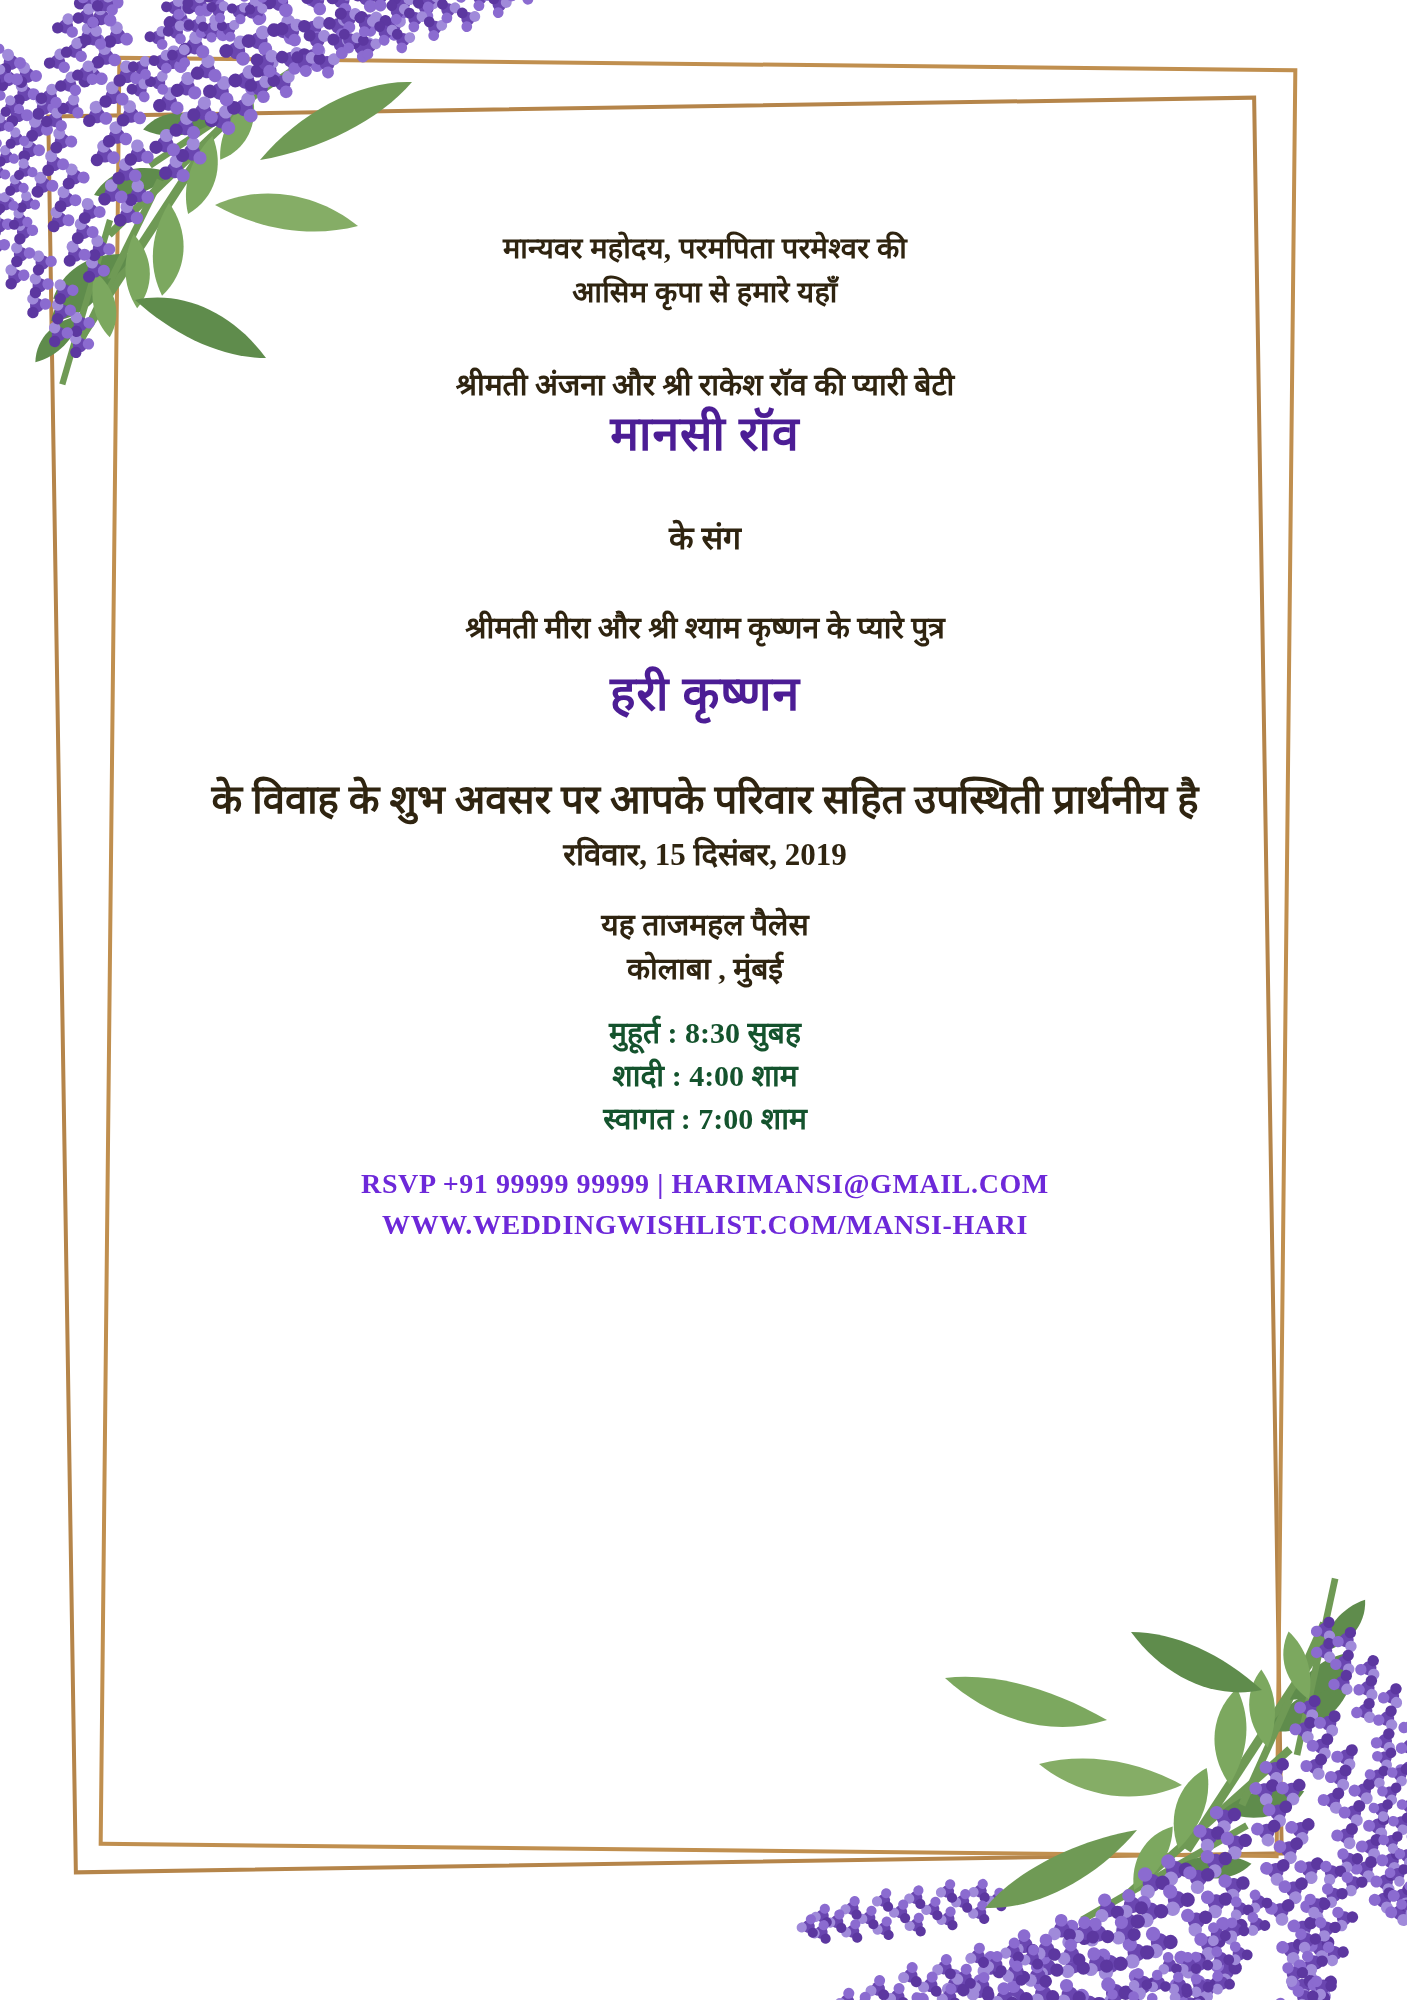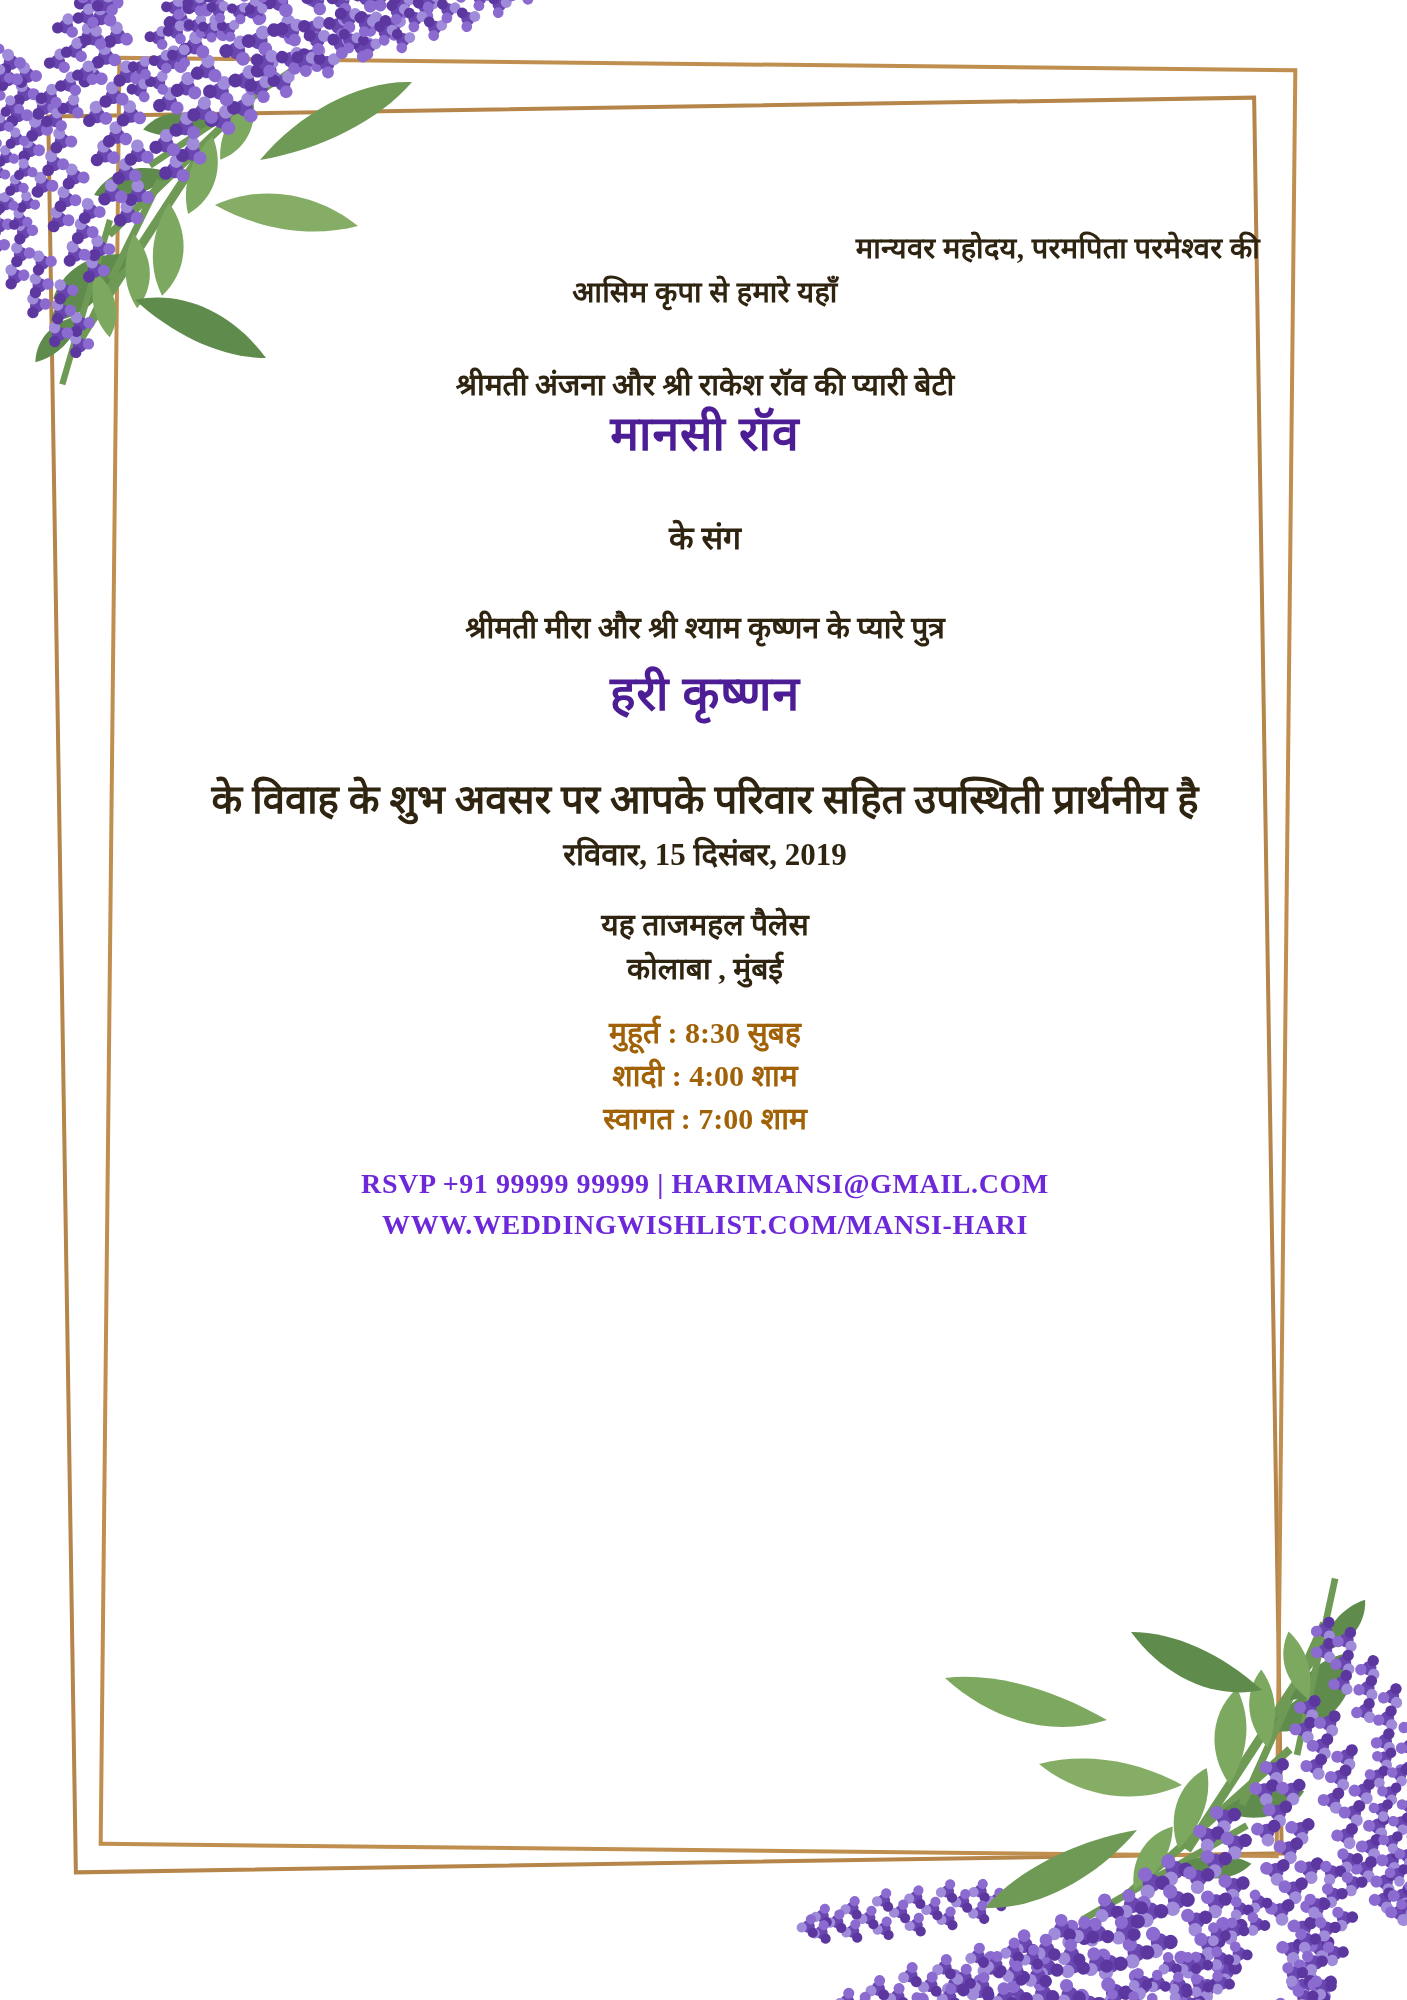--- a/index.html
+++ b/index.html
@@ -54,21 +54,21 @@
   }
 
   .line { line-height: 1.42; }
 
   .salutation {
     font-size: 29px;
     color: #2f2410;
     font-weight: 600;
     letter-spacing: 0.3px;
   }
-  .sal-1 { position: absolute; top: 228px; left: 0; width: 100%; text-align: right; }
+  .sal-1 { position: absolute; top: 228px; left: 0; width: 100%; }
   .sal-2 { position: absolute; top: 272px; left: 0; width: 100%; }
 
   .parents {
     font-size: 30px;
     font-weight: 600;
     color: #2f2410;
   }
   .parents-bride { position: absolute; top: 364px; left: 0; width: 100%; }
   .parents-groom { position: absolute; top: 607px; left: 0; width: 100%; }
 
@@ -114,21 +114,21 @@
     font-family: Liberation Serif, serif;
   }
   .venue-1 { top: 904px; }
   .venue-2 { top: 948px; }
 
   .timing {
     position: absolute;
     left: 0; width: 100%;
     font-size: 30px;
     font-weight: 600;
-    color: #a16207;
+    color: #14532d;
   }
   .time-1 { top: 1012px; }
   .time-2 { top: 1055px; }
   .time-3 { top: 1098px; font-family: Liberation Serif, serif; }
 
   .rsvp {
     position: absolute;
     left: 0; width: 100%;
     font-size: 28px;
     letter-spacing: 0.6px;

